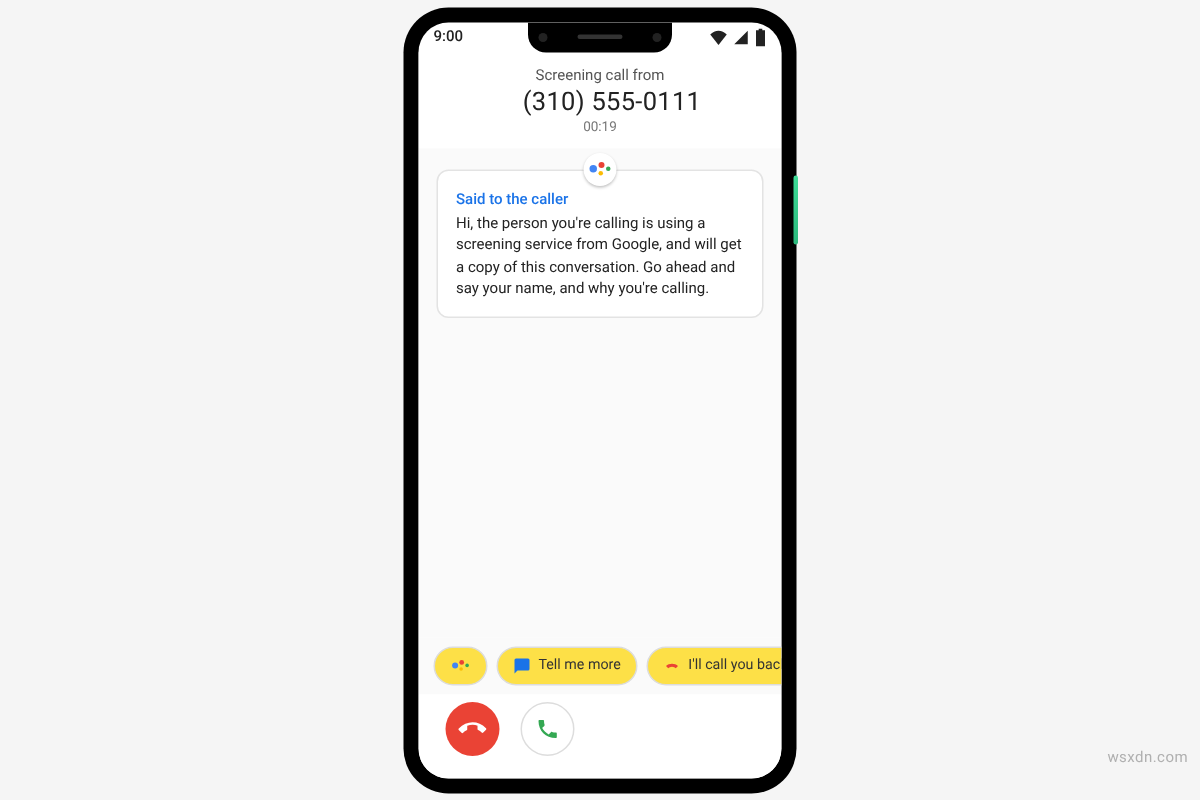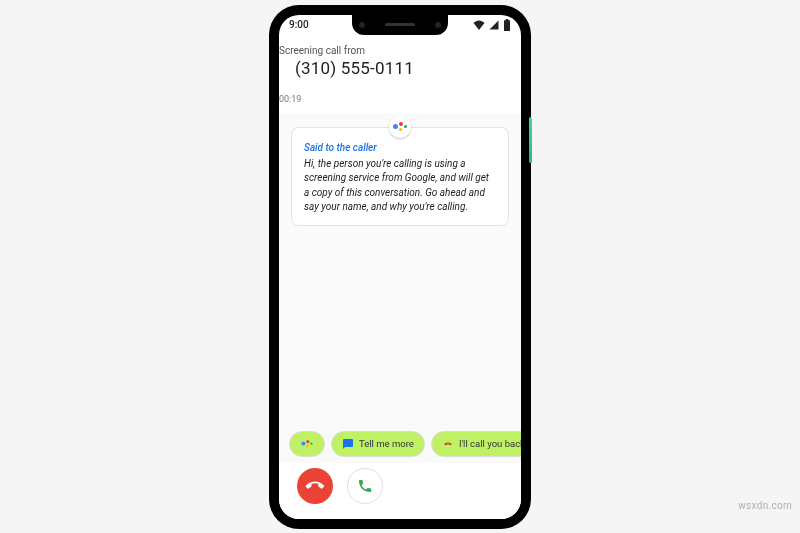--- a/index.html
+++ b/index.html
@@ -82,28 +82,28 @@
     align-items: center;
     padding: 0 10px;
     font-size: 10px;
     font-weight: 500;
     color: #222;
   }
   .status-right { display: flex; align-items: center; gap: 4px; }
   .status-right svg { display: block; }
   
   .call-header {
-    text-align: left;
+    text-align: center;
     padding: 10px 0 8px;
     background: #fff;
     border-bottom: 1px solid rgba(0,0,0,0);
   }
   .screening-from { font-size: 10px; color: #555; }
   .phone-number { font-size: 17px; font-weight: 400; color: #222; margin-top: 2px; letter-spacing: 0.2px; margin-left: 16px; }
-  .call-timer { font-size: 9px; color: #777; margin-top: 16px; }
+  .call-timer { font-size: 9px; color: #777; margin-top: 2px; }
   
   .conversation {
     flex: 1;
     background: #fafafa;
     padding: 14px 12px 4px;
     overflow: hidden;
     display: flex;
     flex-direction: column;
     gap: 14px;
   }
@@ -121,37 +121,36 @@
     justify-content: center;
     z-index: 2;
   }
   .avatar.caller { background: #1bb5a4; }
   .avatar.caller svg { fill: #fff; }
   .card {
     background: #fff;
     border: 1px solid #e3e3e3;
     border-radius: 8px;
     padding: 14px 12px 10px;
-    font-style: italic;
   }
   .card-title { font-size: 10px; font-weight: 500; color: #1a73e8; margin-bottom: 4px; }
   .card-title.caller { color: #0f8f80; }
   .card-body { font-size: 10px; line-height: 1.45; color: #222; }
   
   .chips {
     display: flex;
     gap: 6px;
     padding: 6px 0 6px 10px;
     overflow: hidden;
     background: #fafafa;
   }
   .chip {
     flex: none;
     height: 26px;
-    background: #bef264;
+    background: #fde047;
     border: 1px solid #dcdcdc;
     border-radius: 14px;
     display: flex;
     align-items: center;
     gap: 5px;
     padding: 0 10px;
     font-size: 9.5px;
     color: #333;
     white-space: nowrap;
   }

